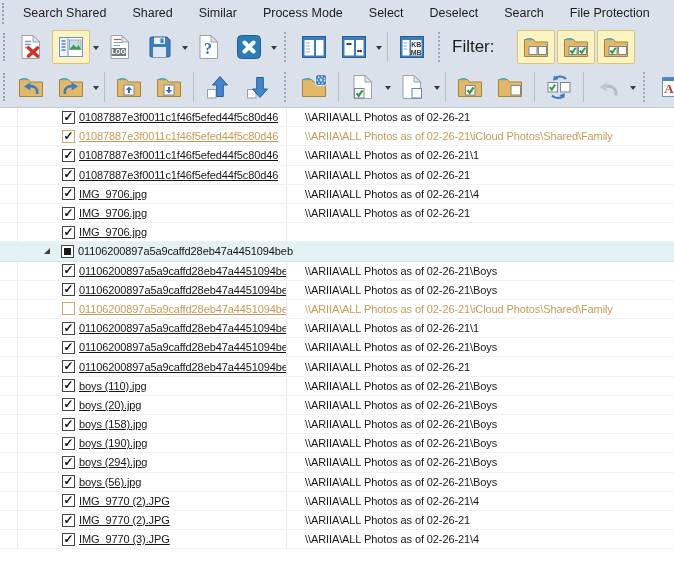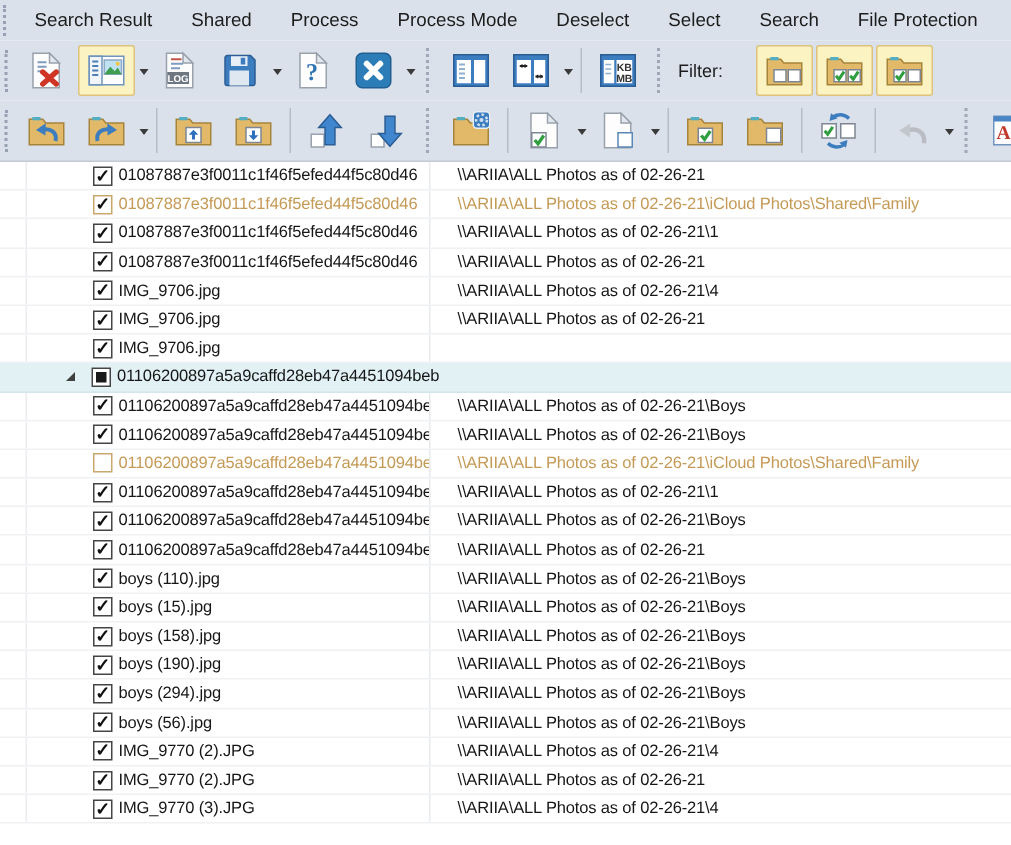--- a/index.html
+++ b/index.html
@@ -17,62 +17,62 @@
   .tb1 { height:40px; }
   .tb2 { height:41px; border-bottom:1px solid #c3cad6; }
   .tbtn { height:34px; min-width:38px; padding:0 3px; display:flex; align-items:center; justify-content:center;
     border:1px solid transparent; border-radius:2px; margin:0 1px; flex:none; }
   .tbtn.active { background:#fcf3c2; border-color:#ddc27c; }
   .tbtn .ic { width:26px; height:26px; display:block; }
   .caret { width:0; height:0; border:3.5px solid transparent; border-top:4.5px solid #3a3a3a;
     margin:5px 1px 0 2px; flex:none; }
   .sep { width:1px; height:30px; background:#b6bdca; margin:0 4px; flex:none; }
   .dotsep { width:4px; height:30px; border-left:2px dotted #a0a8b8; margin:0 6px; flex:none; }
-  .tlabel { font-size:12px; color:#1c1c1c; margin:0 21px 0 4px; white-space:nowrap; }
+  .tlabel { font-size:17px; color:#1c1c1c; margin:0 21px 0 4px; white-space:nowrap; }
 
   
   .thead { height:21px; background:#fdfdfd; border-bottom:1px solid #cdd2d9; display:flex; flex:none;
     font-size:12px; color:#3c3c3c; }
   .th { display:flex; align-items:center; white-space:nowrap; overflow:hidden; }
   .th-name { width:287px; padding-left:4px; border-right:1px solid #dfe2e7; flex:none; }
   .th-path { flex:1; padding-left:5px; }
 
   .tbody { flex:1; overflow:hidden; background:#fff; }
   .row { height:19.2px; display:flex; align-items:center; border-bottom:1px solid #f0f1f4;
     font-size:11px; color:#161616; letter-spacing:-0.1px; white-space:nowrap; }
   .gutter { width:18px; align-self:stretch; border-right:1px solid #ececf0; flex:none; }
   .cell-name { width:269px; align-self:stretch; display:flex; align-items:center;
     padding-left:44px; overflow:hidden; border-right:1px solid #e8eaee; flex:none; }
   .cell-path { flex:1; padding-left:6px; overflow:hidden;margin-left:12px; }
-  .fname { overflow:hidden; margin-left:4px; }
+  .fname { overflow:hidden; margin-left:4px;text-decoration:underline; }
   .tone-orange .fname, .tone-orange .cell-path { color:#c59a56; }
 
   .cb { width:13px; height:13px; background:#fff; border:1px solid #454545; flex:none;
     display:flex; align-items:center; justify-content:center; }
   .cb .tick { font-size:12px; line-height:10px; font-weight:bold; color:#111; margin-top:-1px; }
   .cb .part { width:7px; height:7px; background:#1a1a1a; }
   .cb-orange { border-color:#c9a86c; }
 
   .row-group { background:#e1f1f4; border-bottom:1px solid #d4e6ea; }
   .row-group .gutter { border-right:none; }
   .row-group .gname { margin-left:4px; }
   .expander { margin:0 10px 0 25px; flex:none; display:flex; }
 </style>
 </head>
 <body>
 
 <div class="app">
   <div class="menubar">
     <div class="grip"></div>
-  <div class="mitem">Search Result</div>
+  <div class="mitem">Search Shared</div>
       <div class="mitem">Shared</div>
-      <div class="mitem">Process</div>
+      <div class="mitem">Similar</div>
       <div class="mitem">Process Mode</div>
+      <div class="mitem">Select</div>
       <div class="mitem">Deselect</div>
-      <div class="mitem">Select</div>
       <div class="mitem">Search</div>
       <div class="mitem">File Protection</div>
     </div>
   <div class="toolbar tb1">
     <div class="grip"></div>
   <div class="tbtn">
         <span>
           <svg class="ic" viewBox="0 0 26 26">
             <path d="M4 1.5h11l6.5 6.5v16.5H4z" fill="#fdfdfd" stroke="#98a1ac"></path>
             <path d="M15 1.5l6.5 6.5H15z" fill="#e3e8ee" stroke="#98a1ac"></path>
@@ -513,21 +513,21 @@
           <span class="fname">boys (110).jpg</span>
         </div>
         <div class="cell-path">\\ARIIA\ALL Photos as of 02-26-21\Boys</div>
       </div>
       <div class="row">
         <div class="gutter"></div>
         <div class="cell-name">
           <span class="cb">
             <span class="tick">✓</span>
           </span>
-          <span class="fname">boys (15).jpg</span>
+          <span class="fname">boys (20).jpg</span>
         </div>
         <div class="cell-path">\\ARIIA\ALL Photos as of 02-26-21\Boys</div>
       </div>
       <div class="row">
         <div class="gutter"></div>
         <div class="cell-name">
           <span class="cb">
             <span class="tick">✓</span>
           </span>
           <span class="fname">boys (158).jpg</span>

